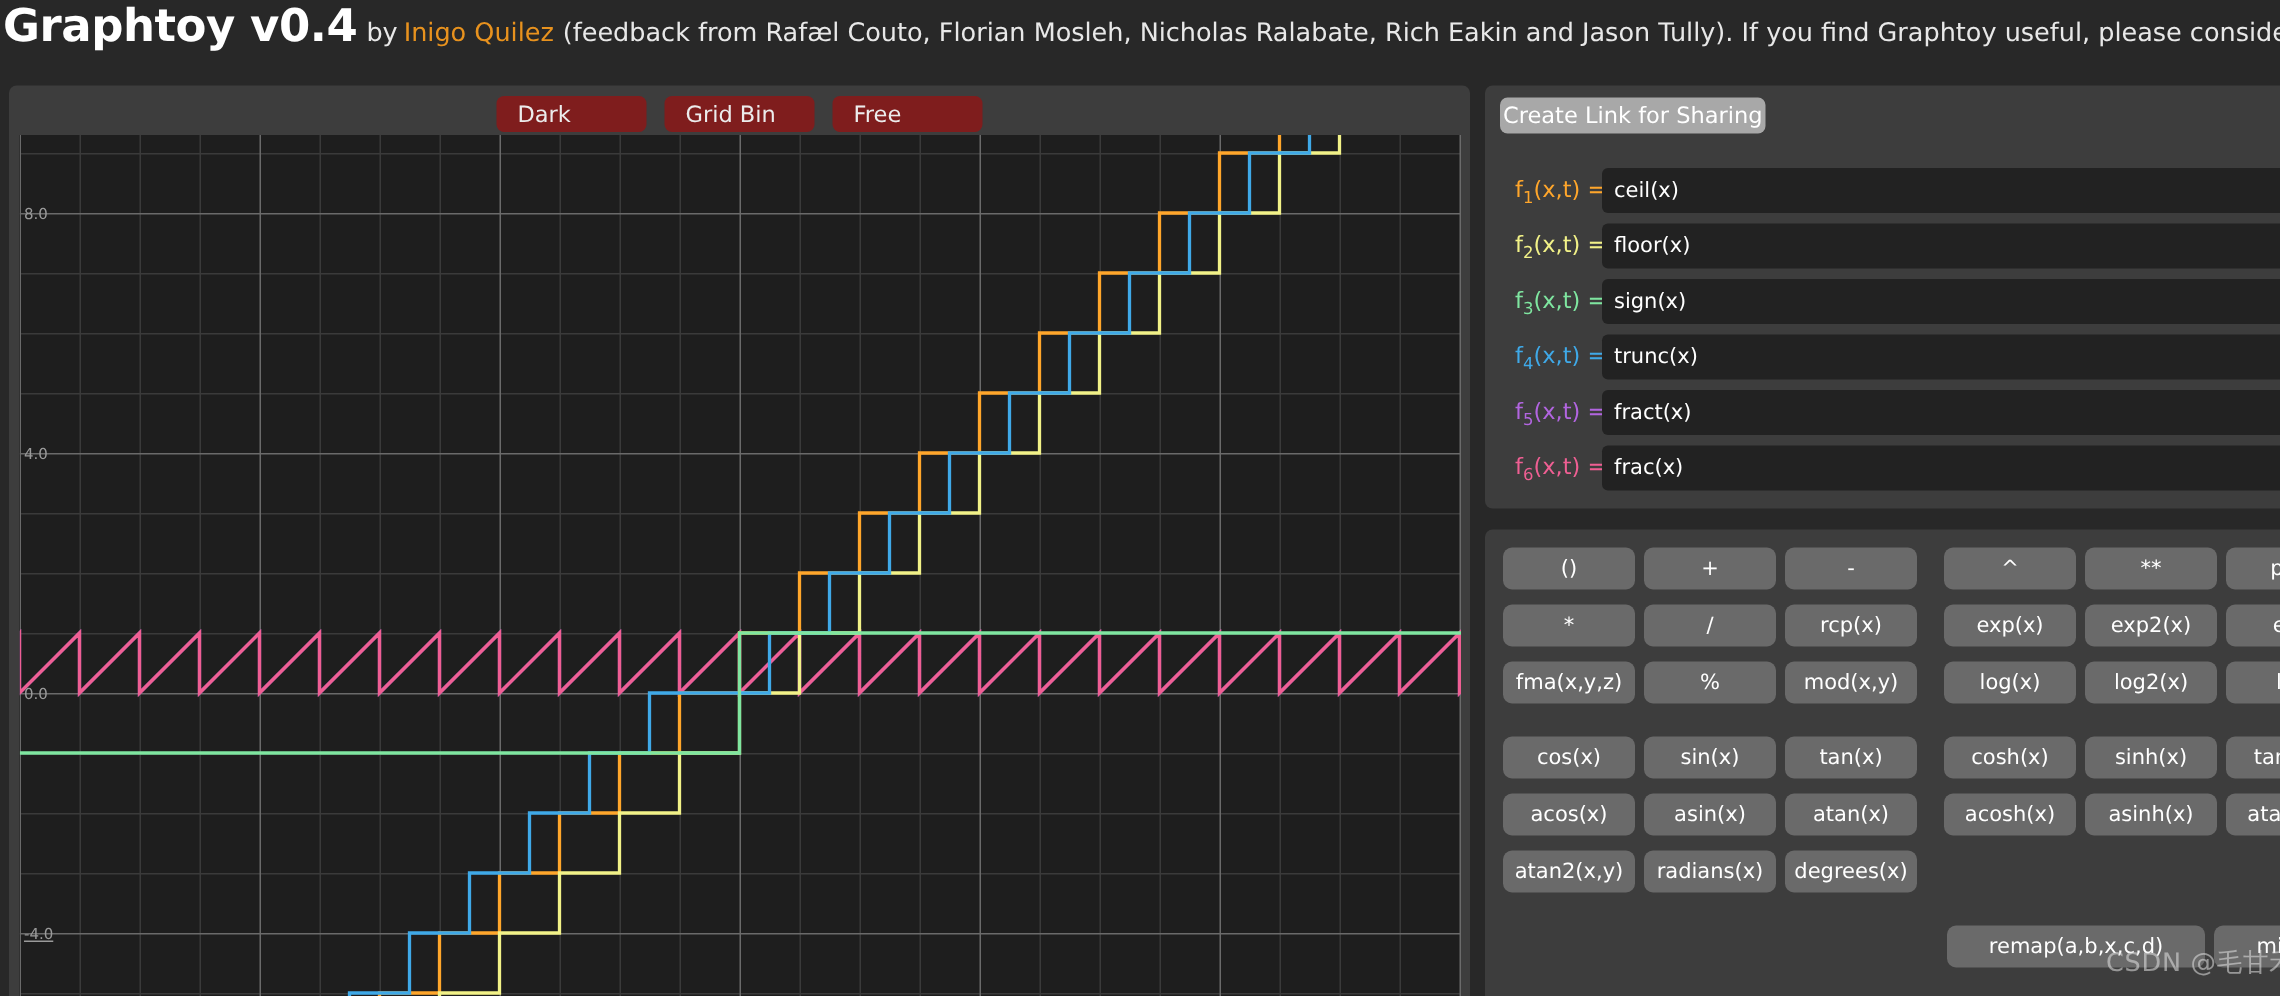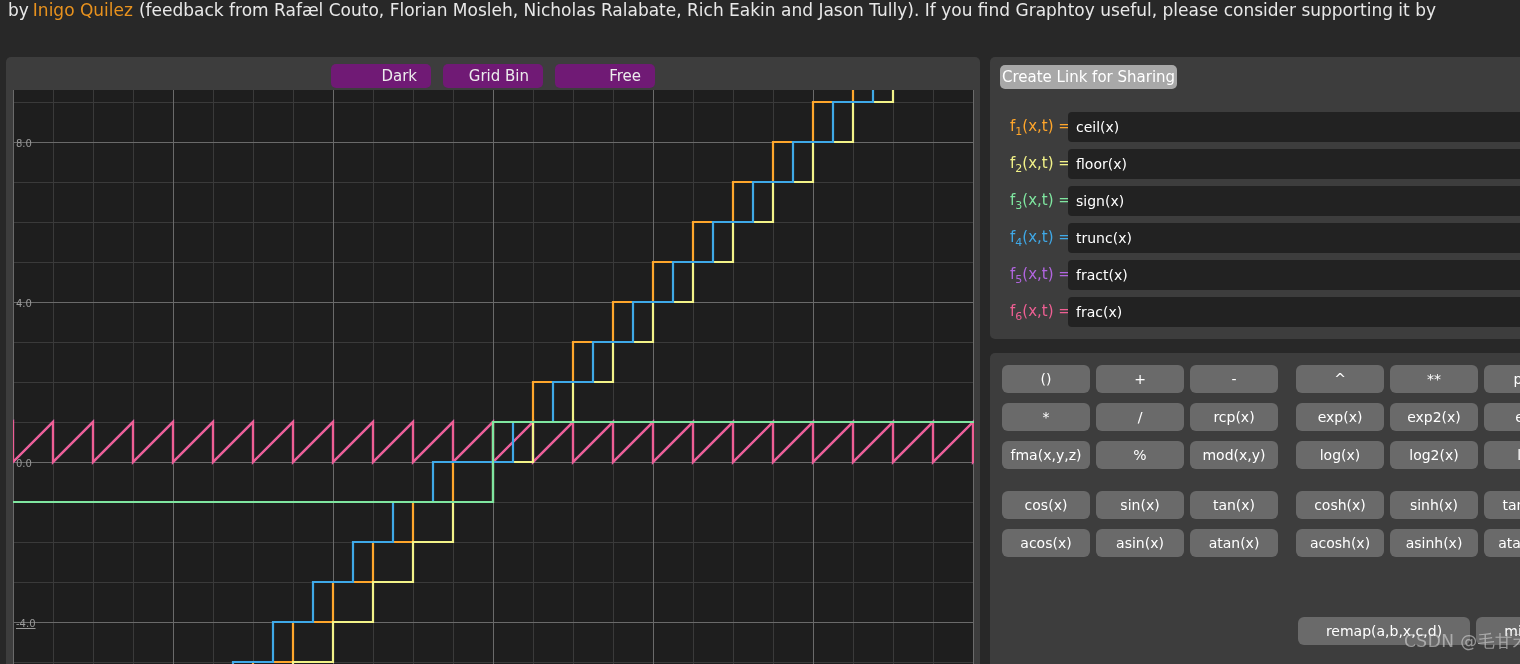--- a/index.html
+++ b/index.html
@@ -35,25 +35,25 @@
     width: 974px; height: 607px;
     background: #3d3d3d;
     border-radius: 5px 5px 0 0;
   }
   #graph-toolbar {
     position: absolute; left: 0; top: 7px;
     width: 974px; height: 26px;
     display: flex; justify-content: center; gap: 12px;
   }
   .tbar-btn {
-    background: #701a75; color: #ececec;
+    background: #7f1d1d; color: #ececec;
     border: none; border-radius: 5px;
     font-size: 15px; font-family: "DejaVu Sans", sans-serif;
     height: 24px; min-width: 100px; padding: 0 14px;
-    cursor: pointer; line-height: 24px; text-align: right;
+    cursor: pointer; line-height: 24px; text-align: left;
   }
 
   
   #graph-canvas-wrap {
     position: absolute; left: 7px; top: 33px;
     width: 961px; height: 574px;
     overflow: hidden; background: #1e1e1e;
   }
   #graph-svg { display: block; }
   .axis-label {
@@ -124,20 +124,21 @@
     font-size: 17px; color: rgba(225,225,225,0.55);
     font-family: "DejaVu Sans", sans-serif;
     pointer-events: none; white-space: nowrap;
     letter-spacing: 0.5px;
   }
 </style>
 </head>
 <body>
 
 <div id="header">
+  <span id="app-title">Graphtoy v0.4</span>
   <span class="hdr-text">by</span>
   <span class="hdr-link">Inigo Quilez</span>
   <span class="hdr-text">(feedback from Rafæl Couto, Florian Mosleh, Nicholas Ralabate, Rich Eakin and Jason Tully). If you find Graphtoy useful, please consider supporting it by</span>
 </div>
 
 <div id="graph-panel">
 
   <div id="graph-toolbar">
     <button class="tbar-btn">Dark</button>
     <button class="tbar-btn">Grid Bin</button>
@@ -260,20 +261,25 @@
     <div class="func-group" style="left: 12px; top: 88px;">
       <button class="func-btn w88">fma(x,y,z)</button>
       <button class="func-btn w88">%</button>
       <button class="func-btn w88">mod(x,y)</button>
     </div>
     <div class="func-group" style="left: 12px; top: 176px;">
       <button class="func-btn w88">acos(x)</button>
       <button class="func-btn w88">asin(x)</button>
       <button class="func-btn w88">atan(x)</button>
     </div>
+    <div class="func-group" style="left: 12px; top: 214px;">
+      <button class="func-btn w88">atan2(x,y)</button>
+      <button class="func-btn w88">radians(x)</button>
+      <button class="func-btn w88">degrees(x)</button>
+    </div>
     <div class="func-group" style="top: 12px; left: 306px;">
       <button class="func-btn w88">^</button>
       <button class="func-btn w88">**</button>
       <button class="func-btn w88">pow</button>
     </div>
     <div class="func-group" style="top: 50px; left: 306px;">
       <button class="func-btn w88">exp(x)</button>
       <button class="func-btn w88">exp2(x)</button>
       <button class="func-btn w88">exp</button>
     </div>

